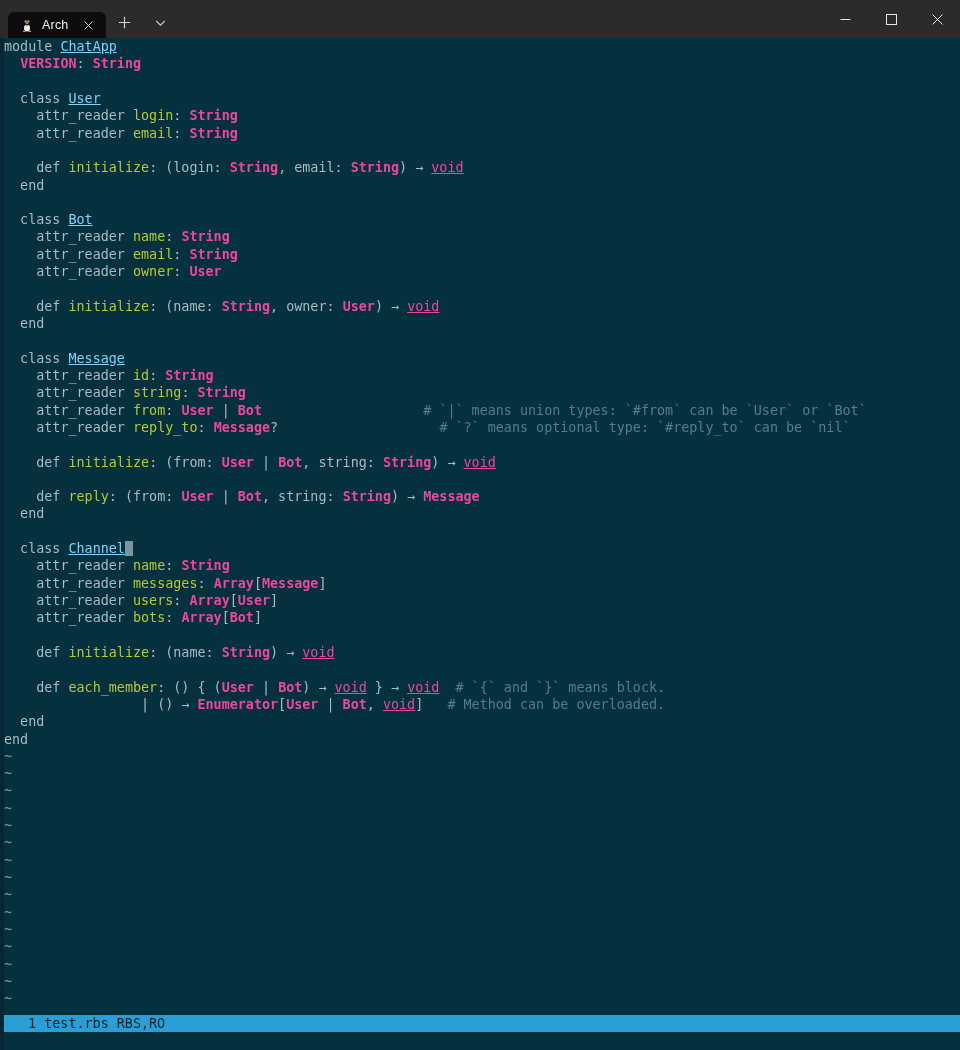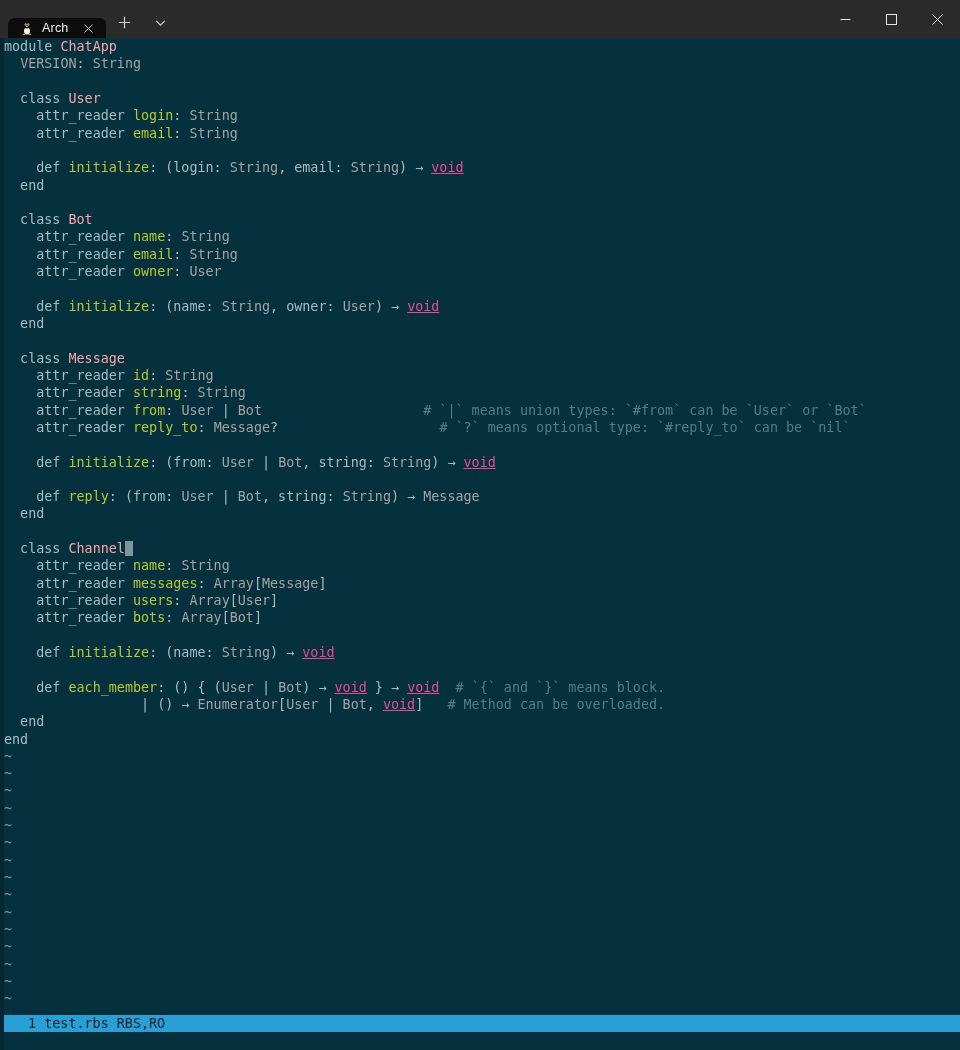--- a/index.html
+++ b/index.html
@@ -34,21 +34,21 @@
     position: relative;
     user-select: none;
   }
   .tabstrip {
     display: flex;
     align-items: flex-end;
     height: 38px;
     padding-left: 8px;
   }
   .tab {
-    height: 20px;
+    height: 26px;
     min-width: 98px;
     background: #0c0c0c;
     border-radius: 6px 6px 0 0;
     display: flex;
     align-items: center;
     gap: 7px;
     padding: 0 8px 0 11px;
     margin-bottom: 0px;
     box-sizing: border-box;
   }
@@ -133,22 +133,22 @@
     letter-spacing: 0px;
   }
   .row {
     height: 17.32px;
     white-space: pre;
   }
 
   
   .c-plain   { color: #a6bcc2; }
   .c-kw      { color: #a6bcc2; margin-top: 17px; }
-  .c-type    { color: #a3a3a3; }
-  .c-const   { color: #fca5a5; }
+  .c-type    { color: #ec4899; font-weight: bold; }
+  .c-const   { color: #7dd3fc; text-decoration: underline; }
   .c-ident   { color: #b8c832; }
   .c-comment { color: #4e7f8d; text-align: right; }
   .c-voidu   { color: #ec4899; text-decoration: underline; }
   .c-tilde   { color: #7d959b; }
 
   .cursor {
     display: inline-block;
     width: 8px;
     height: 15px;
     background: #7d959b;

